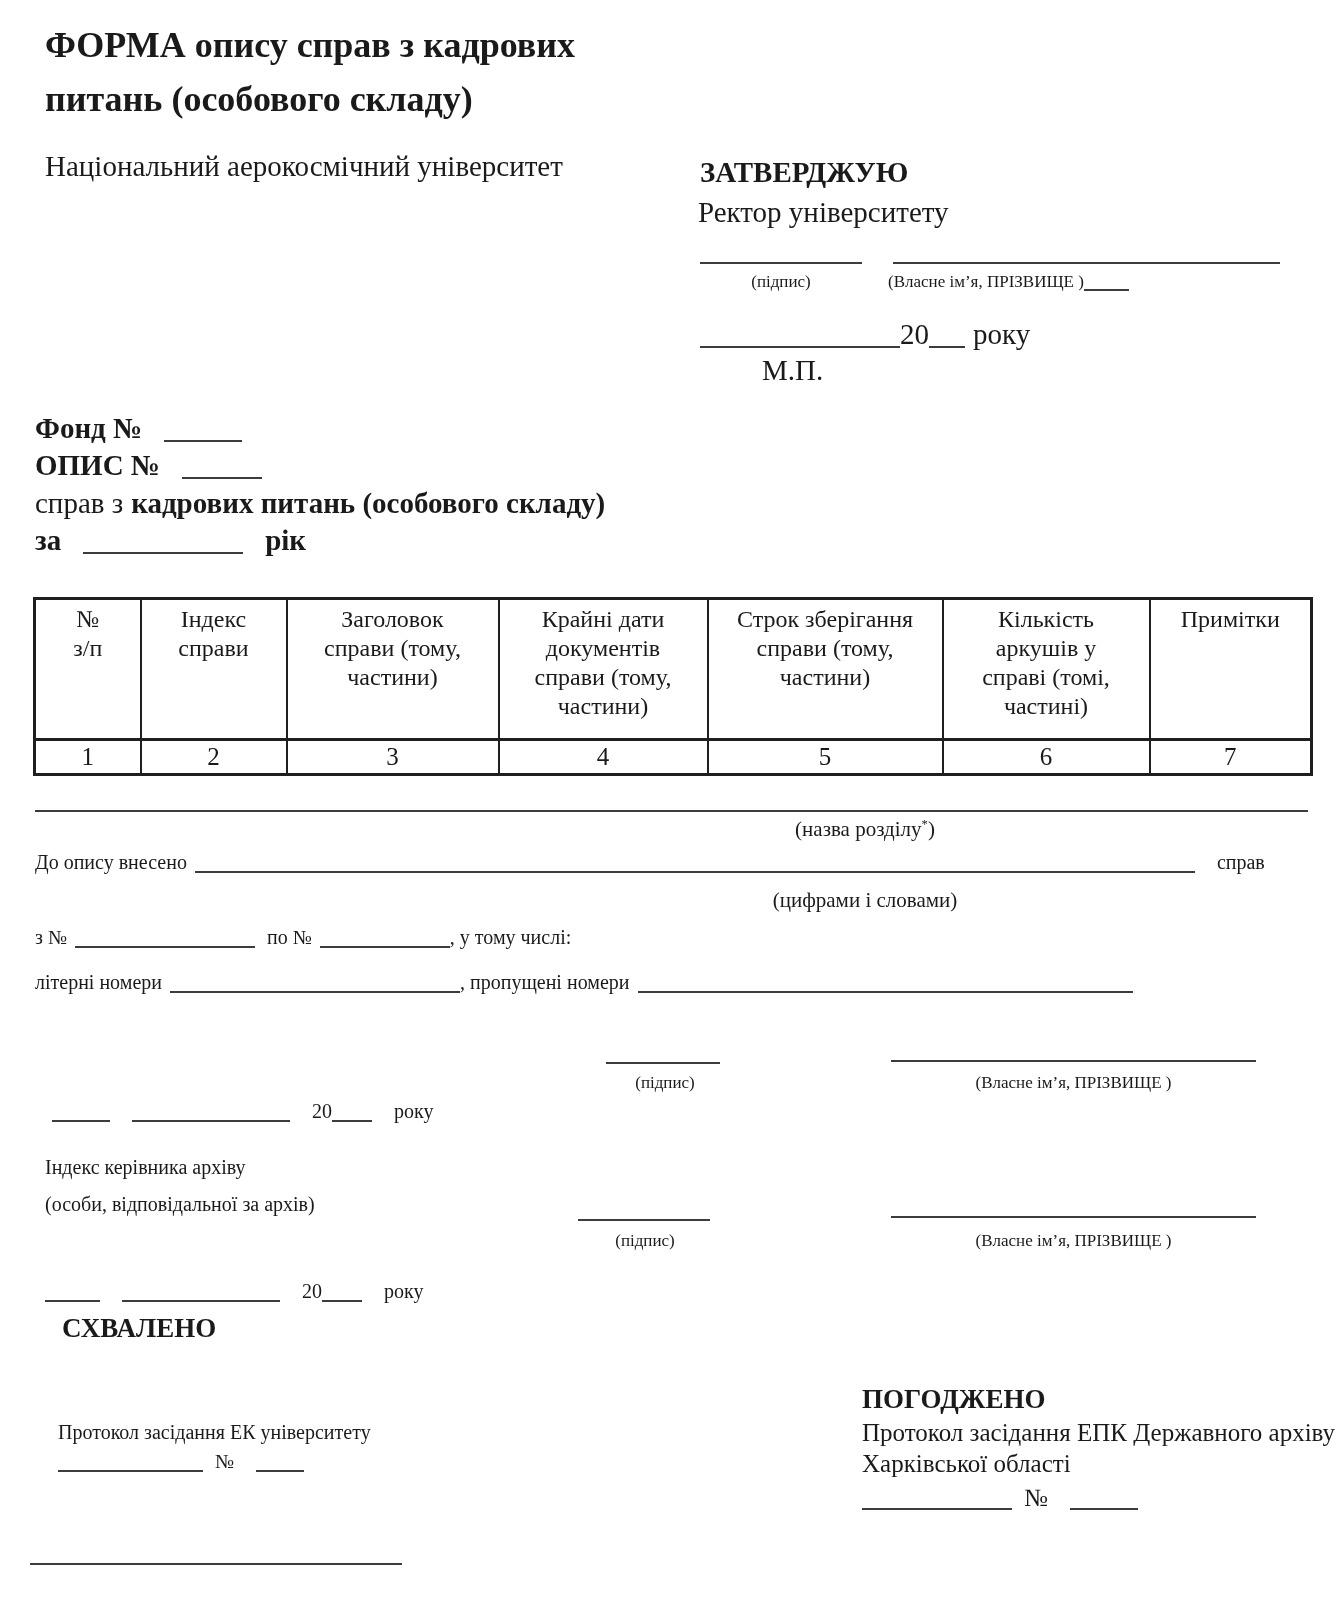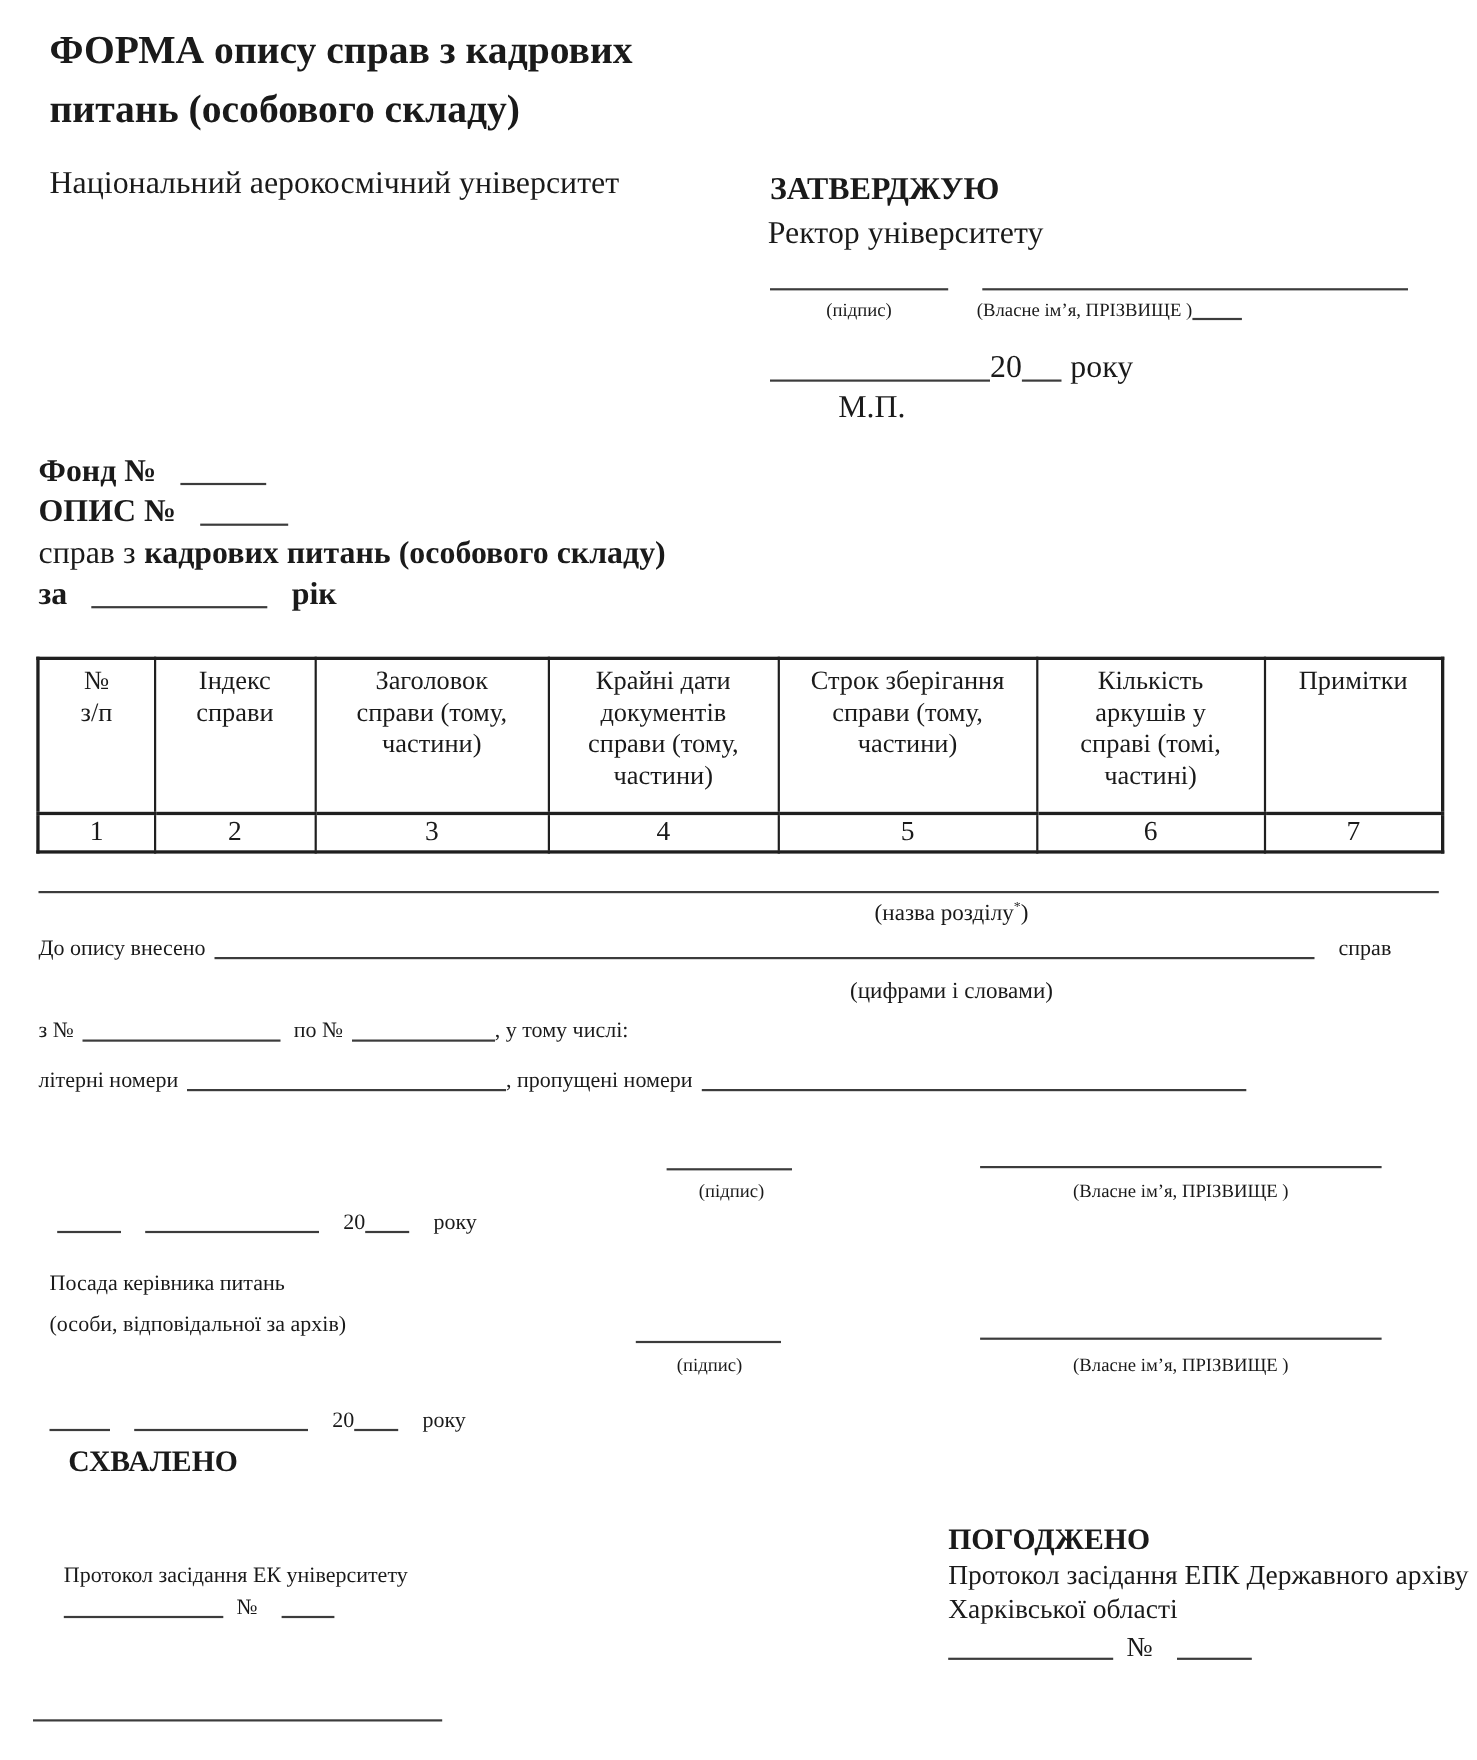--- a/index.html
+++ b/index.html
@@ -126,21 +126,21 @@
   </div>
 
   <div class="hline" style="left:606px;top:1062px;width:114px;"></div>
   <div class="hline" style="left:891px;top:1060px;width:365px;"></div>
   <div class="abs cap f23" style="left:585px;top:1073px;width:160px;">(підпис)</div>
   <div class="abs cap f23" style="left:891px;top:1073px;width:365px;">(Власне ім’я, ПРІЗВИЩЕ )</div>
   <div class="abs f28" style="left:52px;top:1100px;">
     <span class="blank" style="width:58px;"></span><span class="blank ml10" style="width:158px;"></span><span class="ml10">20</span><span class="blank" style="width:40px;"></span><span class="ml10">року</span>
   </div>
 
-  <div class="abs f28" style="left:45px;top:1156px;">Посада керівника питань</div>
+  <div class="abs f28" style="left:45px;top:1156px;">Індекс керівника архіву</div>
   <div class="abs f28" style="left:45px;top:1193px;">(особи, відповідальної за архів)</div>
   <div class="hline" style="left:578px;top:1219px;width:132px;"></div>
   <div class="hline" style="left:891px;top:1216px;width:365px;"></div>
   <div class="abs cap f23" style="left:565px;top:1231px;width:160px;">(підпис)</div>
   <div class="abs cap f23" style="left:891px;top:1231px;width:365px;">(Власне ім’я, ПРІЗВИЩЕ )</div>
   <div class="abs f28" style="left:45px;top:1280px;">
     <span class="blank" style="width:55px;"></span><span class="blank ml10" style="width:158px;"></span><span class="ml10">20</span><span class="blank" style="width:40px;"></span><span class="ml10">року</span>
   </div>
 
   <div class="abs b f27" style="left:62px;top:1313px;">СХВАЛЕНО</div>

